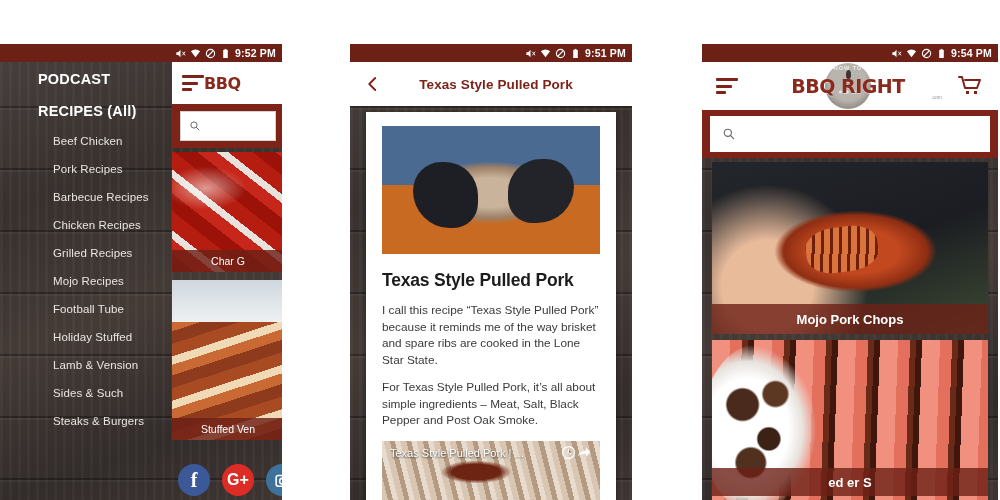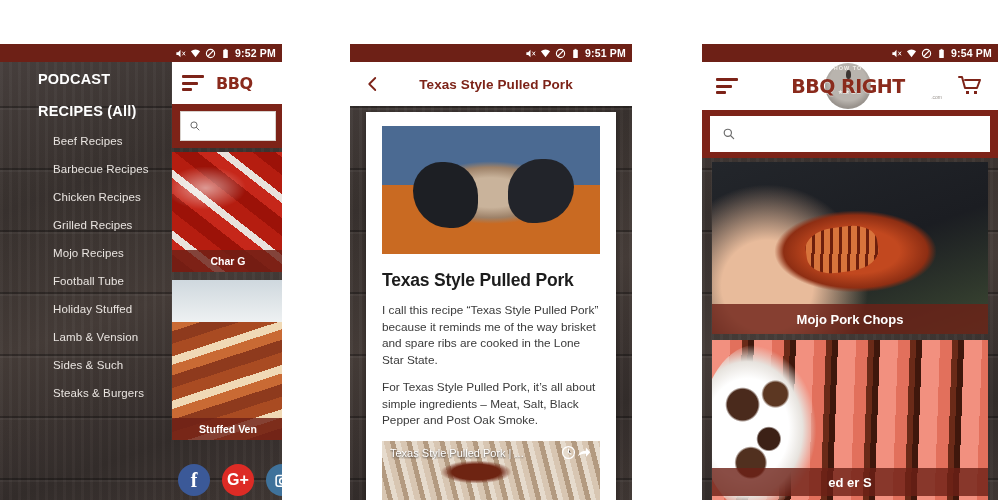--- a/index.html
+++ b/index.html
@@ -54,31 +54,31 @@
   .drawer-item {
     color:#e9e4e0; font-size:11.5px; padding:8px 0 8px 53px; letter-spacing:.1px;
     white-space:nowrap;
   }
 
   
   .under-app {
     position:absolute; left:172px; top:18px; right:-2px; bottom:0; z-index:20; overflow:hidden;
   }
   .mini-topbar {
-    height:42px; background:#fff; display:flex; align-items:center; padding:0 10px; gap:12px;
+    height:42px; background:#fff; display:flex; align-items:center; padding:0 10px; 
   }
   .mini-search-wrap { background:#7d2318; padding:7px 8px; }
   .mini-search {
     height:30px; background:#fff; border:1px solid #d8d2cd; display:flex; align-items:center; padding-left:8px;
   }
   .mini-card { position:relative; height:120px; overflow:hidden; margin-top:4px; }
   .mini-card-2 { margin-top:8px; height:160px; }
   .mini-cap {
     position:absolute; left:0; right:0; bottom:0; height:22px; background:rgba(109,32,22,.82);
-    color:#fff; font-size:10.5px; font-weight:bold; display:flex; align-items:center; justify-content:center;
+    color:#fff; font-size:10.5px; font-weight:normal; display:flex; align-items:center; justify-content:center;
     white-space:nowrap;
   }
 
   
   .ph { position:absolute; inset:0; }
   .ph-ribs {
     background:
       radial-gradient(ellipse 60% 30% at 30% 30%, rgba(255,255,255,.55), transparent 60%),
       repeating-linear-gradient(38deg, #9c1208 0 14px, #c6271a 14px 26px, #e9e2dc 26px 33px, #b51d10 33px 48px),
       linear-gradient(#a51b0d,#6d0f06);
@@ -270,21 +270,22 @@
       </div>
       <div class="mini-card mini-card-2">
         <div class="ph ph-bacon"></div>
         <div class="mini-cap">Stuffed Ven</div>
       </div>
     </div>
 
     <div class="drawer">
       <div class="drawer-head">PODCAST</div>
       <div class="drawer-head">RECIPES (All)</div>
-      <div class="drawer-item">Beef Recipes</div>
+      <div class="drawer-item">Beef Chicken</div>
+      <div class="drawer-item">Pork Recipes</div>
       <div class="drawer-item">Barbecue Recipes</div>
       <div class="drawer-item">Chicken Recipes</div>
       <div class="drawer-item">Grilled Recipes</div>
       <div class="drawer-item">Mojo Recipes</div>
       <div class="drawer-item">Football Tube</div>
       <div class="drawer-item">Holiday Stuffed</div>
       <div class="drawer-item">Lamb &amp; Vension</div>
       <div class="drawer-item">Sides &amp; Such</div>
       <div class="drawer-item">Steaks &amp; Burgers</div>
     </div>

